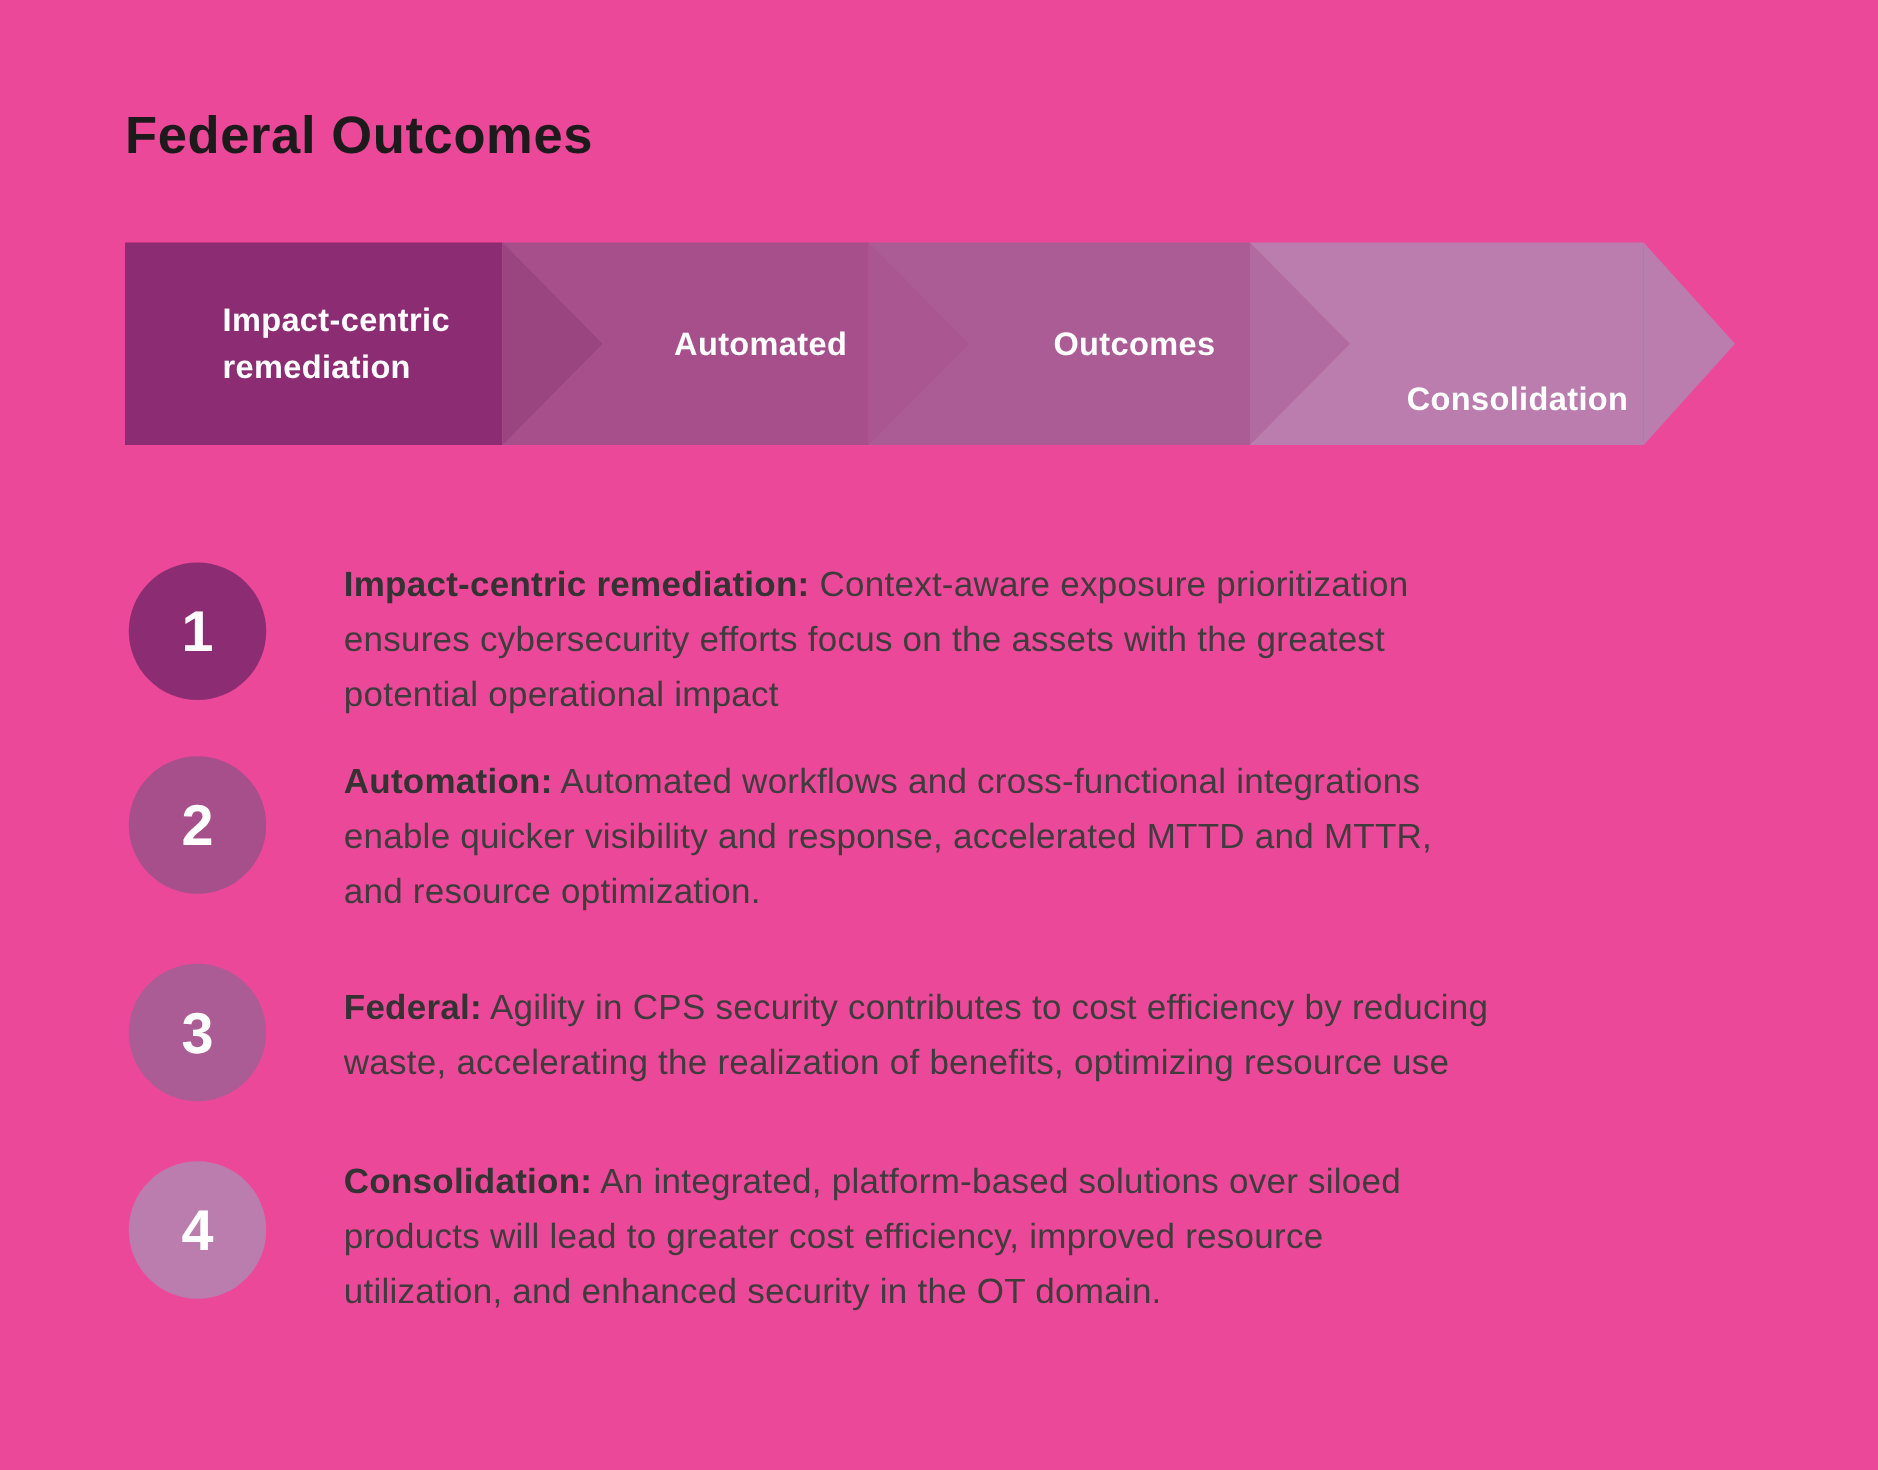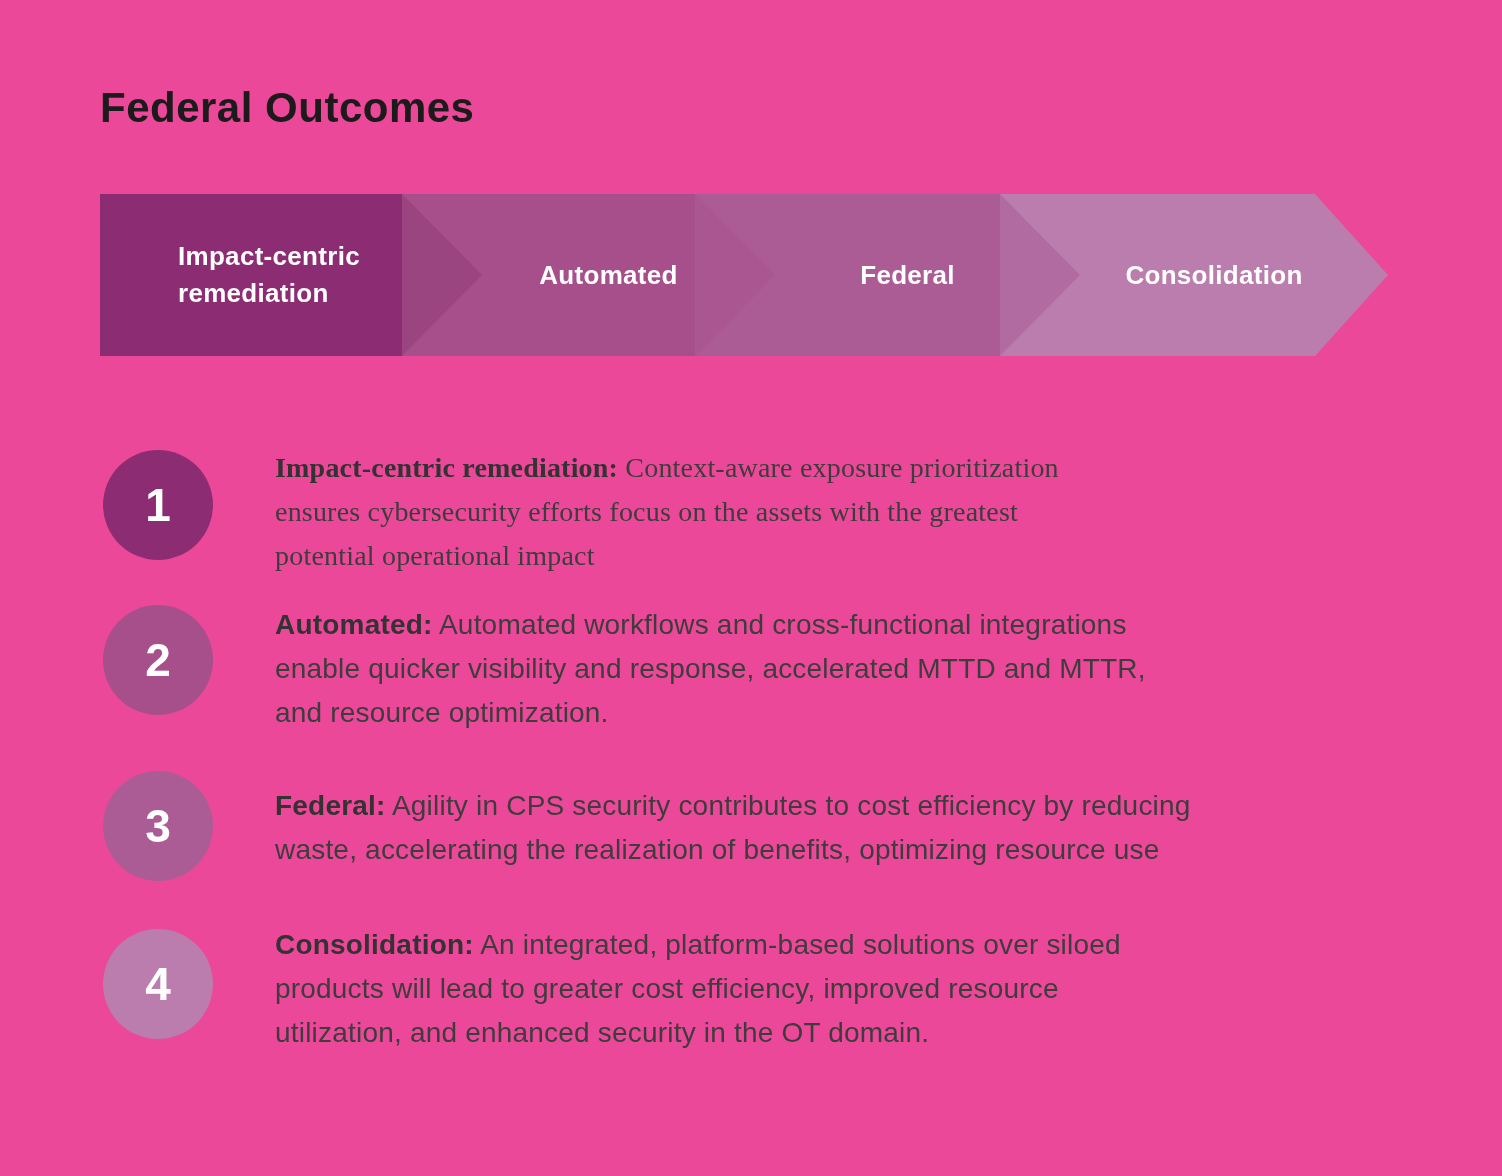--- a/index.html
+++ b/index.html
@@ -62,21 +62,21 @@
     font-size: 26px;
     font-weight: 700;
     letter-spacing: 0.3px;
     line-height: 37px;
     color: #FFFFFF;
     white-space: pre-line;
   }
   .lab-1 { left: 40px;  width: 250px; margin-left: 38px; }
   .lab-2 { left: 342px; width: 333px; justify-content: center; }
   .lab-3 { left: 635px; width: 345px; justify-content: center; }
-  .lab-4 { left: 940px; width: 348px; justify-content: center; }
+  .lab-4 { left: 940px; width: 348px; justify-content: center; margin-top: 44px; }
   
   .num-circle {
     position: absolute;
     left: 103px;
     width: 110px;
     height: 110px;
     border-radius: 50%;
     display: flex;
     align-items: center;
     justify-content: center;
@@ -92,21 +92,21 @@
     position: absolute;
     left: 275px;
     width: 1095px;
     font-size: 28px;
     line-height: 44px;
     letter-spacing: 0.2px;
     color: #3E3C3D;
     white-space: pre-line;
   }
   .desc b { font-weight: 700; color: #343233; }
-  .desc-1 { top: 446px; font-family: Liberation Serif, serif; }
+  .desc-1 { top: 446px; }
   .desc-2 { top: 603px; }
   .desc-3 { top: 784px; }
   .desc-4 { top: 923px; }
 </style>
 </head>
 <body>
 
 <div class="page" style="background: #ec4899; padding-left: 16px;">
 
   <div class="page-title" style="color: rgb(29, 26, 27);">Federal Outcomes</div>
@@ -117,33 +117,33 @@
     <div class="seg-body body-3" style="background-color: rgb(172, 92, 148);"></div>
     <div class="seg-body body-4" style="background-color: rgb(186, 125, 174);"></div>
 
     <div class="seg-tip tip-1" style="background-color: rgb(154, 68, 128);"></div>
     <div class="seg-tip tip-2" style="background-color: rgb(169, 86, 145);"></div>
     <div class="seg-tip tip-3" style="background-color: rgb(178, 107, 160);"></div>
     <div class="seg-tip tip-4" style="background-color: rgb(186, 125, 174);"></div>
 
     <div class="seg-label lab-1">Impact-centric remediation</div>
     <div class="seg-label lab-2">Automated</div>
-    <div class="seg-label lab-3">Federal</div>
+    <div class="seg-label lab-3">Outcomes</div>
     <div class="seg-label lab-4">Consolidation</div>
   </div>
 
   <div>
 
     <div class="num-circle circle-1" style="background-color: rgb(140, 45, 115);">1</div>
     <div class="desc desc-1"><b>Impact-centric remediation:</b><span> Context-aware exposure prioritization
 ensures cybersecurity efforts focus on the assets with the greatest
 potential operational impact</span></div>
 
     <div class="num-circle circle-2" style="background-color: rgb(166, 79, 139);">2</div>
-    <div class="desc desc-2"><b>Automated:</b><span> Automated workflows and cross-functional integrations
+    <div class="desc desc-2"><b>Automation:</b><span> Automated workflows and cross-functional integrations
 enable quicker visibility and response, accelerated MTTD and MTTR,
 and resource optimization.</span></div>
 
     <div class="num-circle circle-3" style="background-color: rgb(172, 92, 148);">3</div>
     <div class="desc desc-3"><b>Federal:</b><span> Agility in CPS security contributes to cost efficiency by reducing
 waste, accelerating the realization of benefits, optimizing resource use</span></div>
 
     <div class="num-circle circle-4" style="background-color: rgb(186, 125, 174);">4</div>
     <div class="desc desc-4"><b>Consolidation:</b><span> An integrated, platform-based solutions over siloed
 products will lead to greater cost efficiency, improved resource

